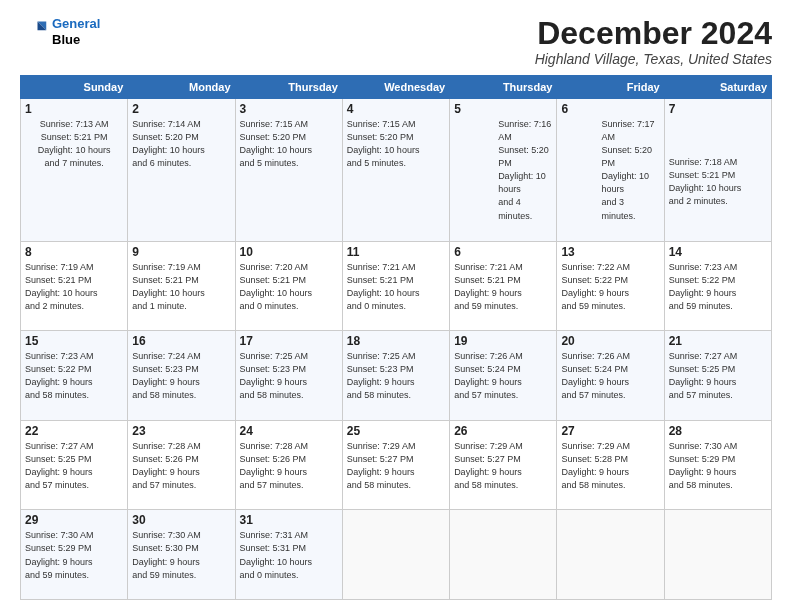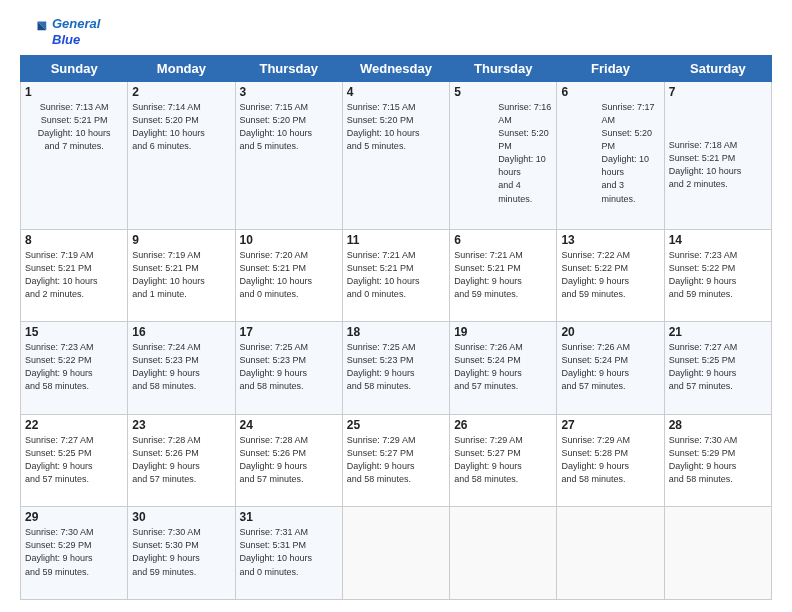--- a/index.html
+++ b/index.html
@@ -29,21 +29,20 @@
       gap: 4px;
     }
     .logo-text {
       font-size: 13px;
       font-weight: bold;
       line-height: 1.2;
       color: #333;
     }
     .logo-text span {
       color: #1a6abf;
-      font-style: italic;
     }
     .logo-icon {
       width: 28px;
       height: 28px;
     }
     .title-block {
       text-align: right;
     }
     .month-title {
       font-size: 32px;
@@ -57,24 +56,24 @@
       font-style: italic;
     }
     .calendar {
       width: 100%;
       border-collapse: collapse;
       flex: 1;
     }
     .calendar thead th {
       background-color: #2e6db4;
       color: #fff;
-      font-size: 13px;
+      font-size: 11px;
       font-weight: bold;
       padding: 5px 4px;
-      text-align: center;
+      text-align: right;
       border: 1px solid #2e6db4;
     }
     .calendar tbody td {
       vertical-align: top;
       border: 1px solid #ccc;
       padding: 3px 4px;
       font-size: 9.5px;
       color: #333;
       width: 14.28%;
       height: 80px;
@@ -108,22 +107,26 @@
 <div class="page">
   <div class="header">
     <div class="logo">
       <svg class="logo-icon" viewBox="0 0 32 32">
         <rect x="0" y="0" width="32" height="32" fill="none"></rect>
         <polygon points="20,4 30,4 30,14" fill="#2e6db4"></polygon>
         <polygon points="20,4 30,14 20,14" fill="#1a4a8a"></polygon>
       </svg>
       <div class="logo-text">
         <div><span>General</span></div>
-        <div><span style="color:#1d4ed8">Blue</span></div>
+        <div><span style="color:#000000">Blue</span></div>
       </div>
+    </div>
+    <div class="title-block">
+      <div class="month-title">December 2024</div>
+      <div class="location">Highland Village, Texas, United States</div>
     </div>
   </div>
 
   <table class="calendar">
     <thead>
       <tr>
         <th>Sunday</th>
         <th>Monday</th>
         <th>Thursday</th>
         <th>Wednesday</th>

